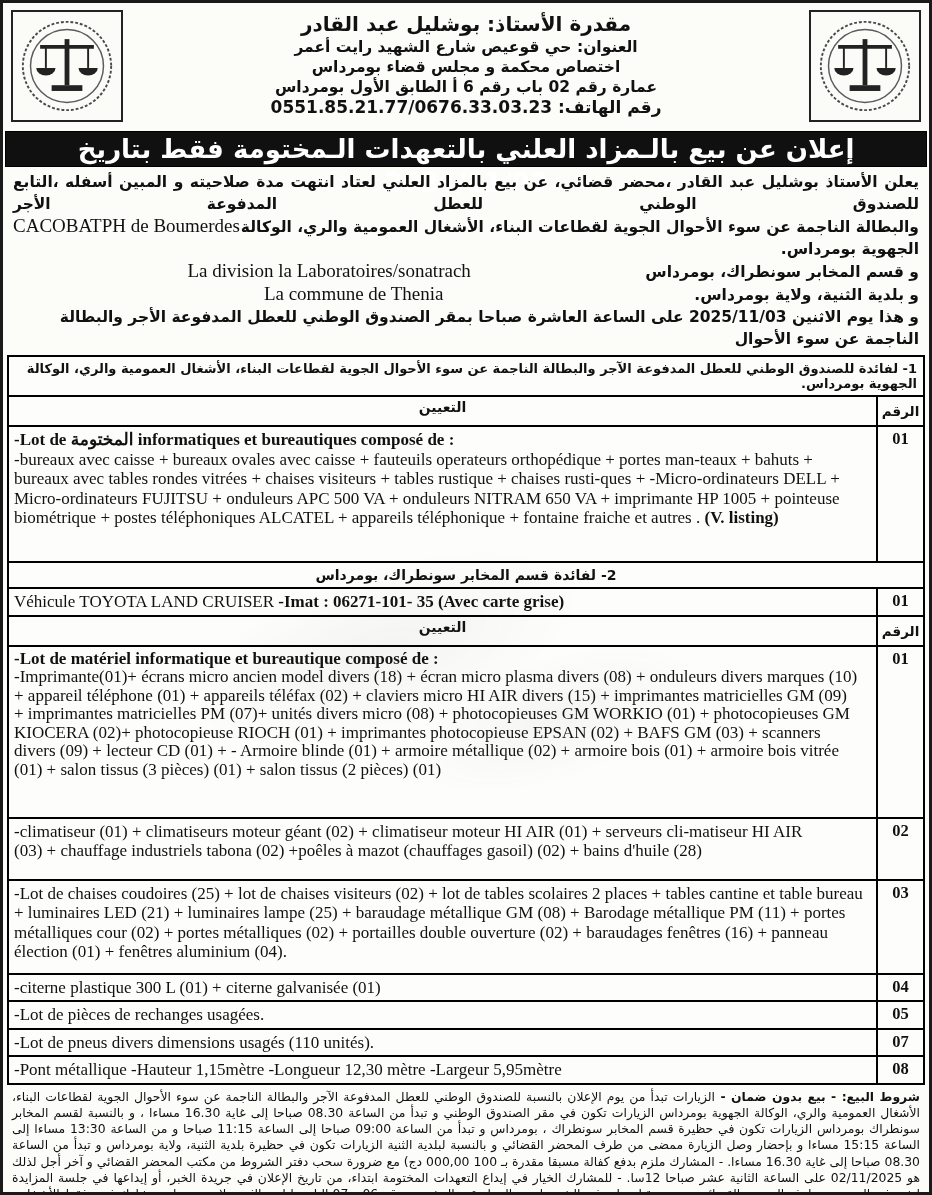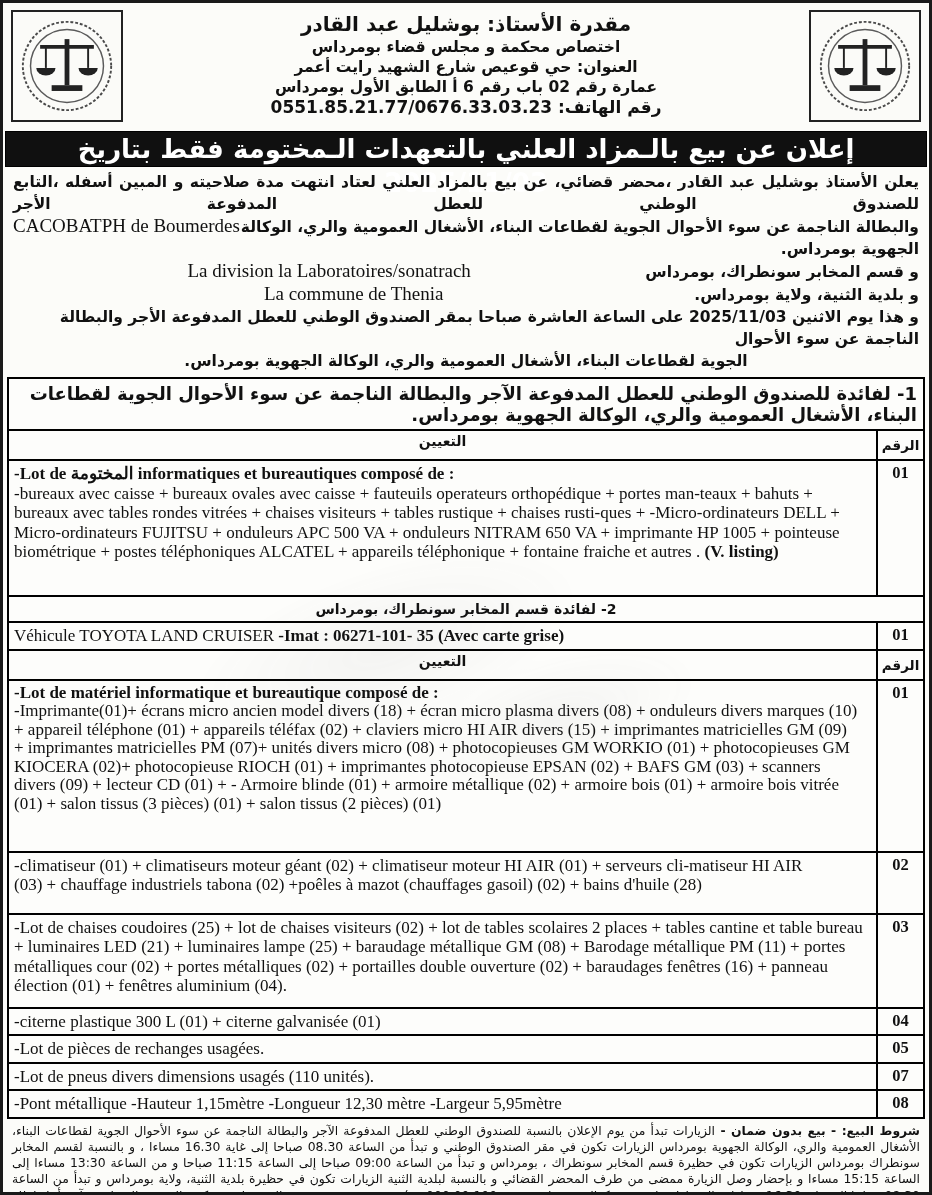--- a/index.html
+++ b/index.html
@@ -38,21 +38,21 @@
   .intro .jline { text-align:justify; text-align-last:justify; }
   .mixline { display:flex; direction:ltr; align-items:baseline; }
   .mixline .fr { flex:1; text-align:center; font-family:"Liberation Serif", "DejaVu Serif", serif; font-size:19px; font-weight:normal; }
   .mixline .ar { direction:rtl; text-align:right; white-space:nowrap; }
   .centerline { text-align:center; }
   .l2 { display:flex; direction:rtl; justify-content:space-between; align-items:baseline; }
   .l2 .fr2 { direction:ltr; font-family:"Liberation Serif","DejaVu Serif",serif; font-size:19px; font-weight:normal; white-space:nowrap; }
   
   .tbl { margin:3px 4px 0 4px; border:2px solid #000; background:#fdfdfb; }
   .tbl > div + div { border-top:2px solid #000; }
-  .sec-title { direction:rtl; text-align:right; font-size:18px; font-weight:bold; padding:4px 6px; }
+  .sec-title { direction:rtl; text-align:right; font-size:13px; font-weight:bold; padding:4px 6px; }
   .sec-title.center { text-align:center; font-size:14px; }
   .grid-row { display:grid; grid-template-columns:1fr 47px; direction:ltr; }
   .num-cell { border-left:2px solid #000; text-align:center; font-family:"Liberation Serif","DejaVu Serif",serif; font-weight:bold; font-size:16.5px; padding-top:2px; }
   .hdr-desig { text-align:center; direction:rtl; font-weight:bold; font-size:14px; padding:2px 4px; }
   .hdr-num { border-left:2px solid #000; text-align:center; direction:rtl; font-weight:bold; font-size:13.5px; padding:6px 2px; }
   .fr-cell {
     font-family:"Liberation Serif","DejaVu Serif",serif; font-size:17px; line-height:19.5px;
     padding:3px 6px 3px 5px; text-align:left;
   }
   .fr-cell .lot-title { font-weight:bold; }
@@ -79,22 +79,22 @@
         <line x1="22" y1="30" x2="78" y2="30" stroke="#222" stroke-width="4"></line>
         <line x1="28" y1="30" x2="28" y2="52" stroke="#222" stroke-width="2"></line>
         <line x1="72" y1="30" x2="72" y2="52" stroke="#222" stroke-width="2"></line>
         <path d="M18 52 A10 8 0 0 0 38 52 Z" fill="#222"></path>
         <path d="M62 52 A10 8 0 0 0 82 52 Z" fill="#222"></path>
         <rect x="34" y="70" width="32" height="6" fill="#222"></rect>
       </svg>
     </div>
     <div class="header-center">
       <div class="h-line1">مقدرة الأستاذ: بوشليل عبد القادر</div>
+      <div class="h-line">العنوان: حي قوعيص شارع الشهيد رايت أعمر</div>
       <div class="h-line">اختصاص محكمة و مجلس قضاء بومرداس</div>
-      <div class="h-line">العنوان: حي قوعيص شارع الشهيد رايت أعمر</div>
       <div class="h-line">عمارة رقم 02  باب رقم 6 أ الطابق الأول بومرداس</div>
       <div class="h-phone">
         <span>رقم الهاتف:</span>
         <span style="direction:ltr; unicode-bidi:embed;">0551.85.21.77/0676.33.03.23</span>
       </div>
     </div>
     <div class="logo-box">
       <svg width="96" height="96" viewBox="0 0 100 100">
         <circle cx="50" cy="50" r="46" fill="none" stroke="#4a4a4a" stroke-width="2" stroke-dasharray="3,2"></circle>
         <circle cx="50" cy="50" r="38" fill="none" stroke="#5a5a5a" stroke-width="1.5"></circle>
@@ -121,21 +121,20 @@
       <span class="fr">La division la Laboratoires/sonatrach</span>
       <span class="ar">و قسم المخابر سونطراك، بومرداس</span>
     </div>
     <div class="mixline">
       <span class="fr">La commune de Thenia</span>
       <span class="ar">و بلدية الثنية، ولاية بومرداس.</span>
     </div>
     <div>
       <span>و هذا يوم الاثنين </span><b style="direction:ltr; unicode-bidi:embed;">2025/11/03</b><span> على الساعة العاشرة صباحا بمقر الصندوق الوطني للعطل المدفوعة الأجر والبطالة الناجمة عن سوء الأحوال</span>
     </div>
-    <div class="centerline">الجوية لقطاعات البناء، الأشغال العمومية والري، الوكالة الجهوية بومرداس.</div>
   </div>
 
   <div class="tbl">
 
     <div class="sec-title">1- لفائدة للصندوق الوطني للعطل المدفوعة الآجر والبطالة الناجمة عن سوء الأحوال الجوية لقطاعات البناء، الأشغال العمومية والري، الوكالة الجهوية بومرداس.</div>
 
     <div class="grid-row">
       <div class="hdr-desig">التعيين</div>
       <div class="hdr-num">الرقم</div>
     </div>

